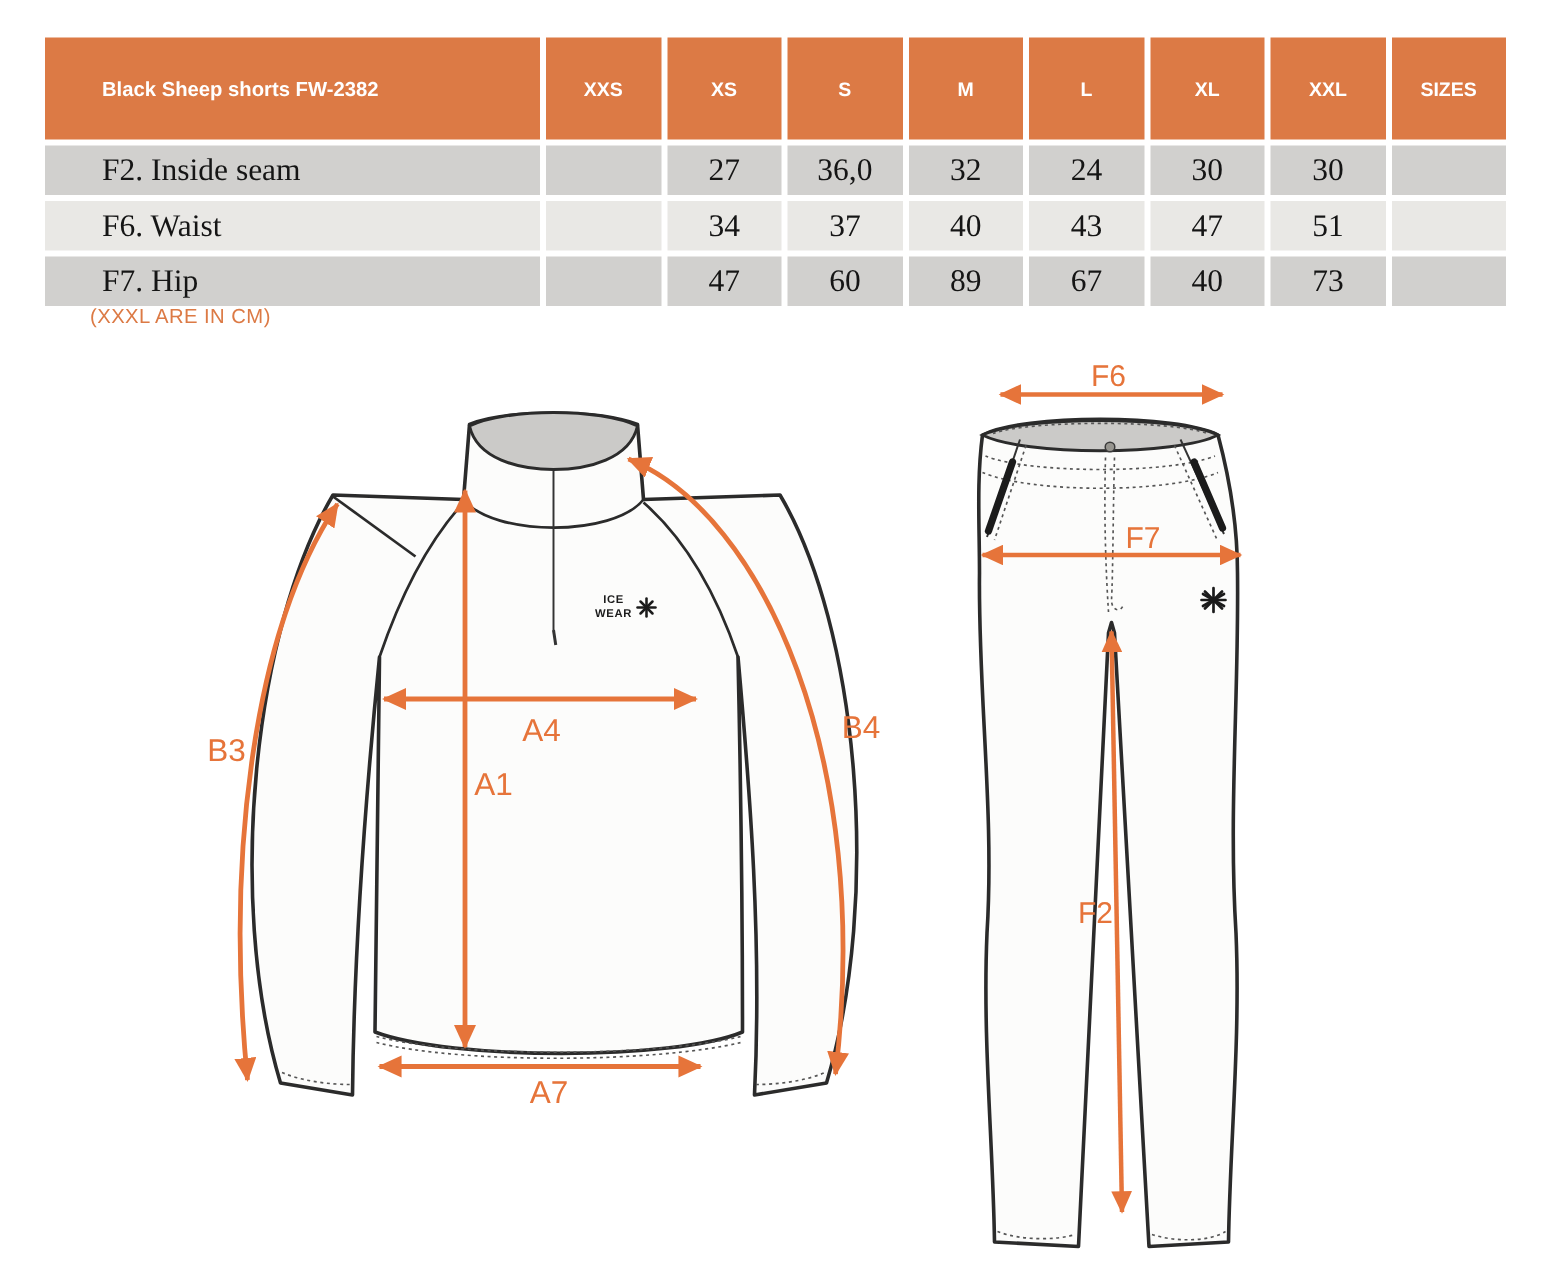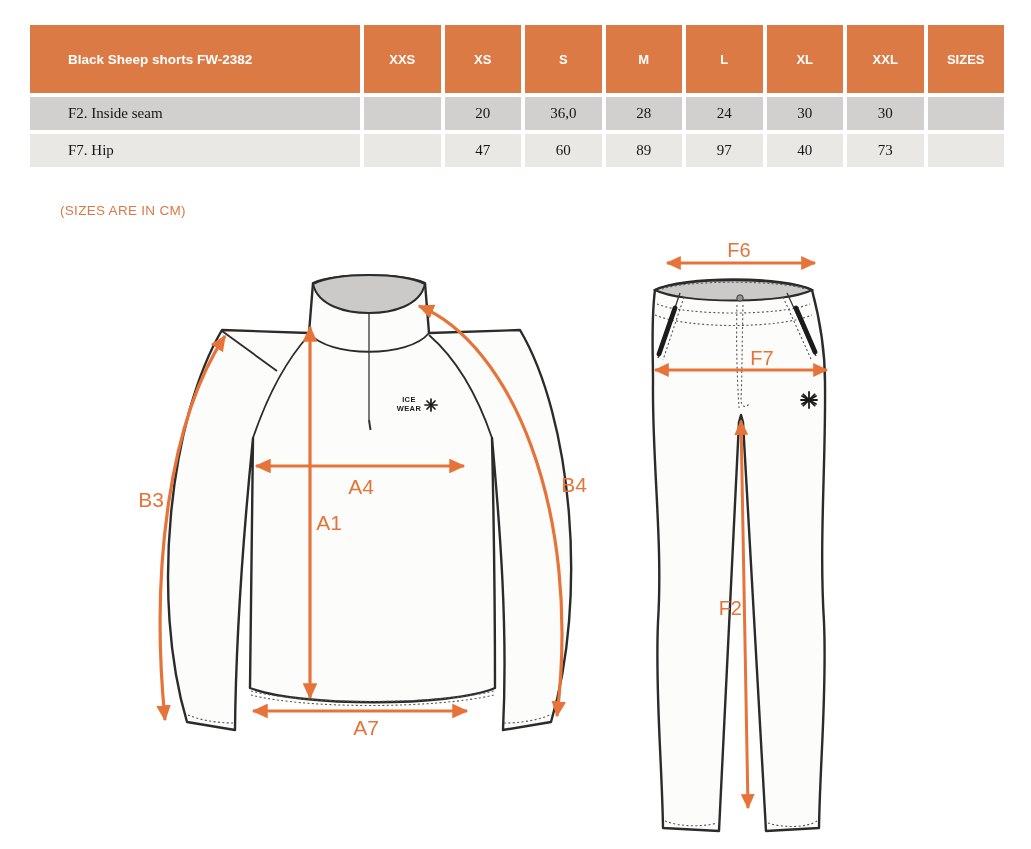--- a/index.html
+++ b/index.html
@@ -20,21 +20,21 @@
     position:absolute;left:26px;top:21px;width:982px;
     border-collapse:separate;border-spacing:4px;table-layout:fixed;
   }
   .size-table th{
     background:var(--accent-orange);color:#fff;
     font-family:"Liberation Sans",sans-serif;font-weight:bold;font-size:13px;
     height:44px;text-align:center;padding:12px;
   }
   .size-table th.title-cell{text-align:left;padding-left:38px;font-size:13.5px;}
   .size-table td{
-    font-family:"Liberation Serif",serif;font-size:15px;color:#151515;
+    font-family:"Liberation Serif",serif;font-size:21px;color:#151515;
     height:33px;text-align:center;padding:0;
   }
   .size-table td.label-cell{text-align:left;padding-left:38px;}
   .size-table tbody tr:nth-child(odd) td{background:var(--row-gray-dark);}
   .size-table tbody tr:nth-child(even) td{background:var(--row-gray-light);}
   
   .note{
     position:absolute;left:60px;top:203px;
     color:var(--accent-orange);font-size:13.5px;letter-spacing:.3px;
   }
@@ -81,43 +81,54 @@
       <th>L</th>
       <th>XL</th>
       <th>XXL</th>
       <th>SIZES</th>
     </tr>
   </thead>
   <tbody>
     <tr>
       <td class="label-cell">F2. Inside seam</td>
       <td></td>
-      <td>20</td>
+      <td>27</td>
       <td>36,0</td>
-      <td>28</td>
+      <td>32</td>
       <td>24</td>
       <td>30</td>
       <td>30</td>
       <td></td>
     </tr>
     <tr>
+      <td class="label-cell">F6. Waist</td>
+      <td></td>
+      <td>34</td>
+      <td>37</td>
+      <td>40</td>
+      <td>43</td>
+      <td>47</td>
+      <td>51</td>
+      <td></td>
+    </tr>
+    <tr>
       <td class="label-cell">F7. Hip</td>
       <td></td>
       <td>47</td>
       <td>60</td>
       <td>89</td>
-      <td>97</td>
+      <td>67</td>
       <td>40</td>
       <td>73</td>
       <td></td>
     </tr>
   </tbody>
 </table>
 
-<div class="note">(SIZES ARE IN CM)</div>
+<div class="note">(XXXL ARE IN CM)</div>
 
 <svg class="shirt-svg" width="500" height="505" viewBox="0 0 500 505">
   <defs>
     <marker id="ah-e" markerWidth="5.4" markerHeight="4.6" refX="4.6" refY="2.3" orient="auto">
       <path d="M0,0 L5,2.3 L0,4.6 Z" class="ah"></path>
     </marker>
     <marker id="ah-s" markerWidth="5.4" markerHeight="4.6" refX="4.6" refY="2.3" orient="auto-start-reverse">
       <path d="M0,0 L5,2.3 L0,4.6 Z" class="ah"></path>
     </marker>
   </defs>

